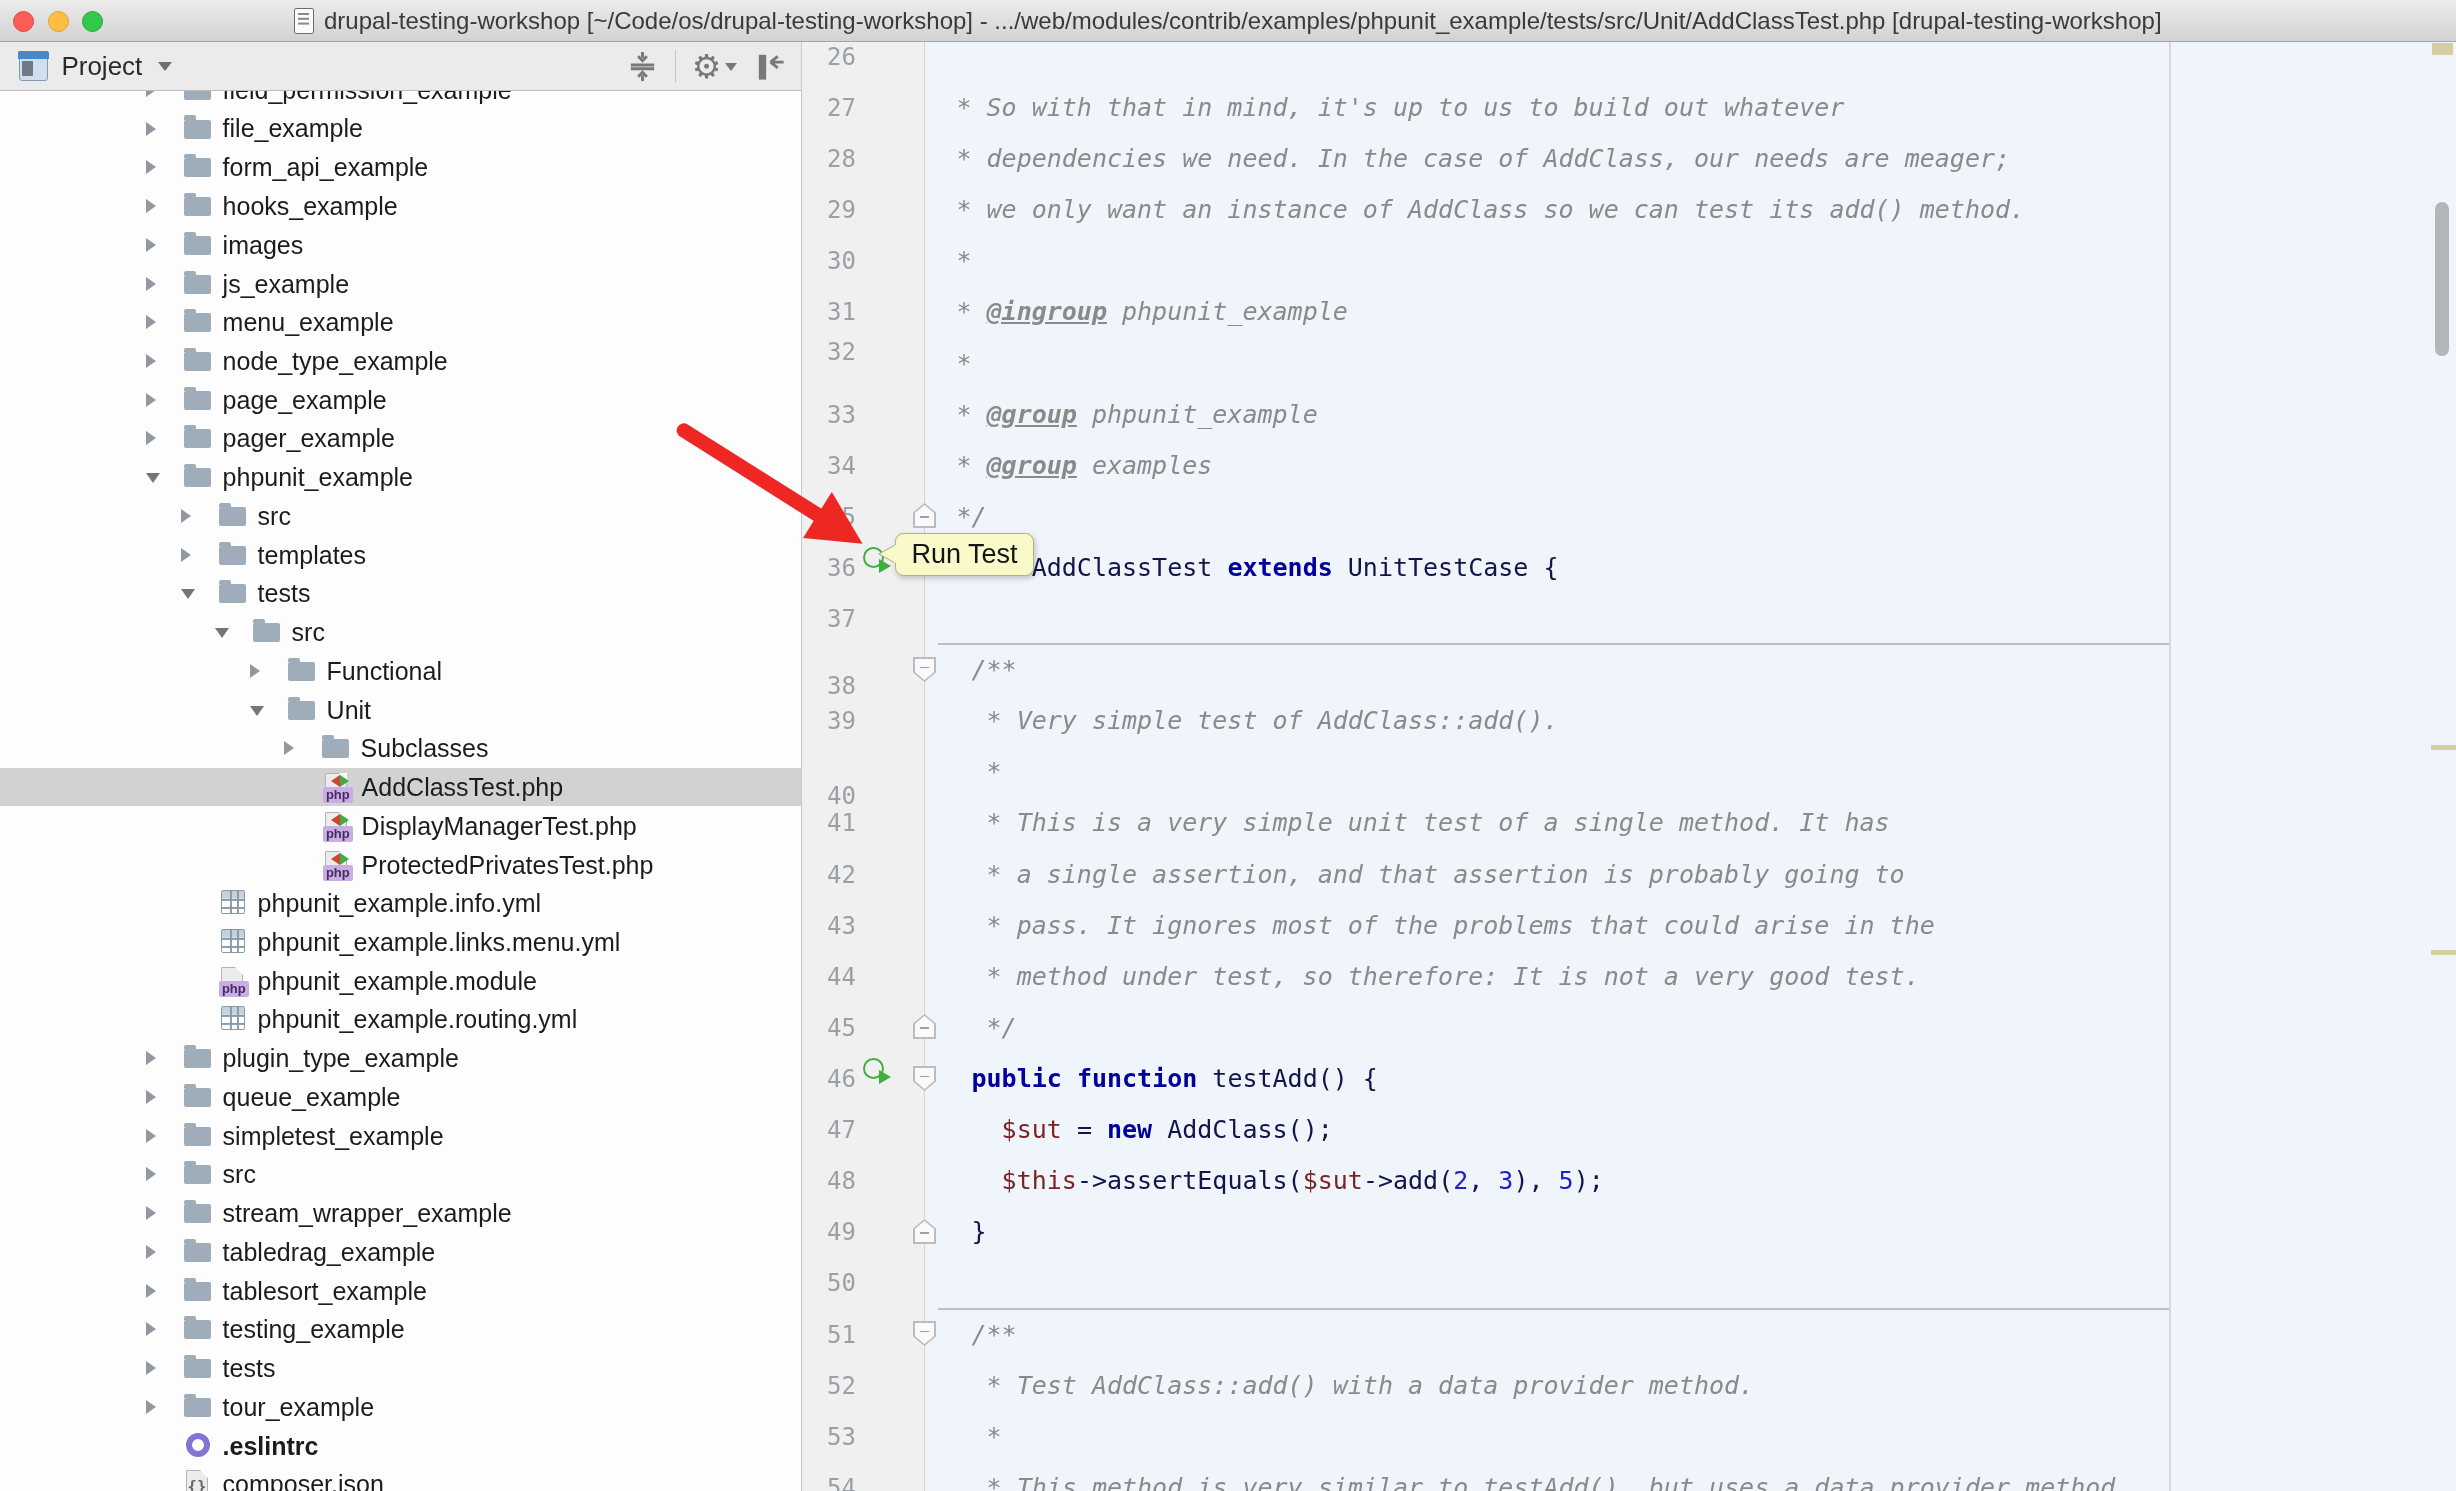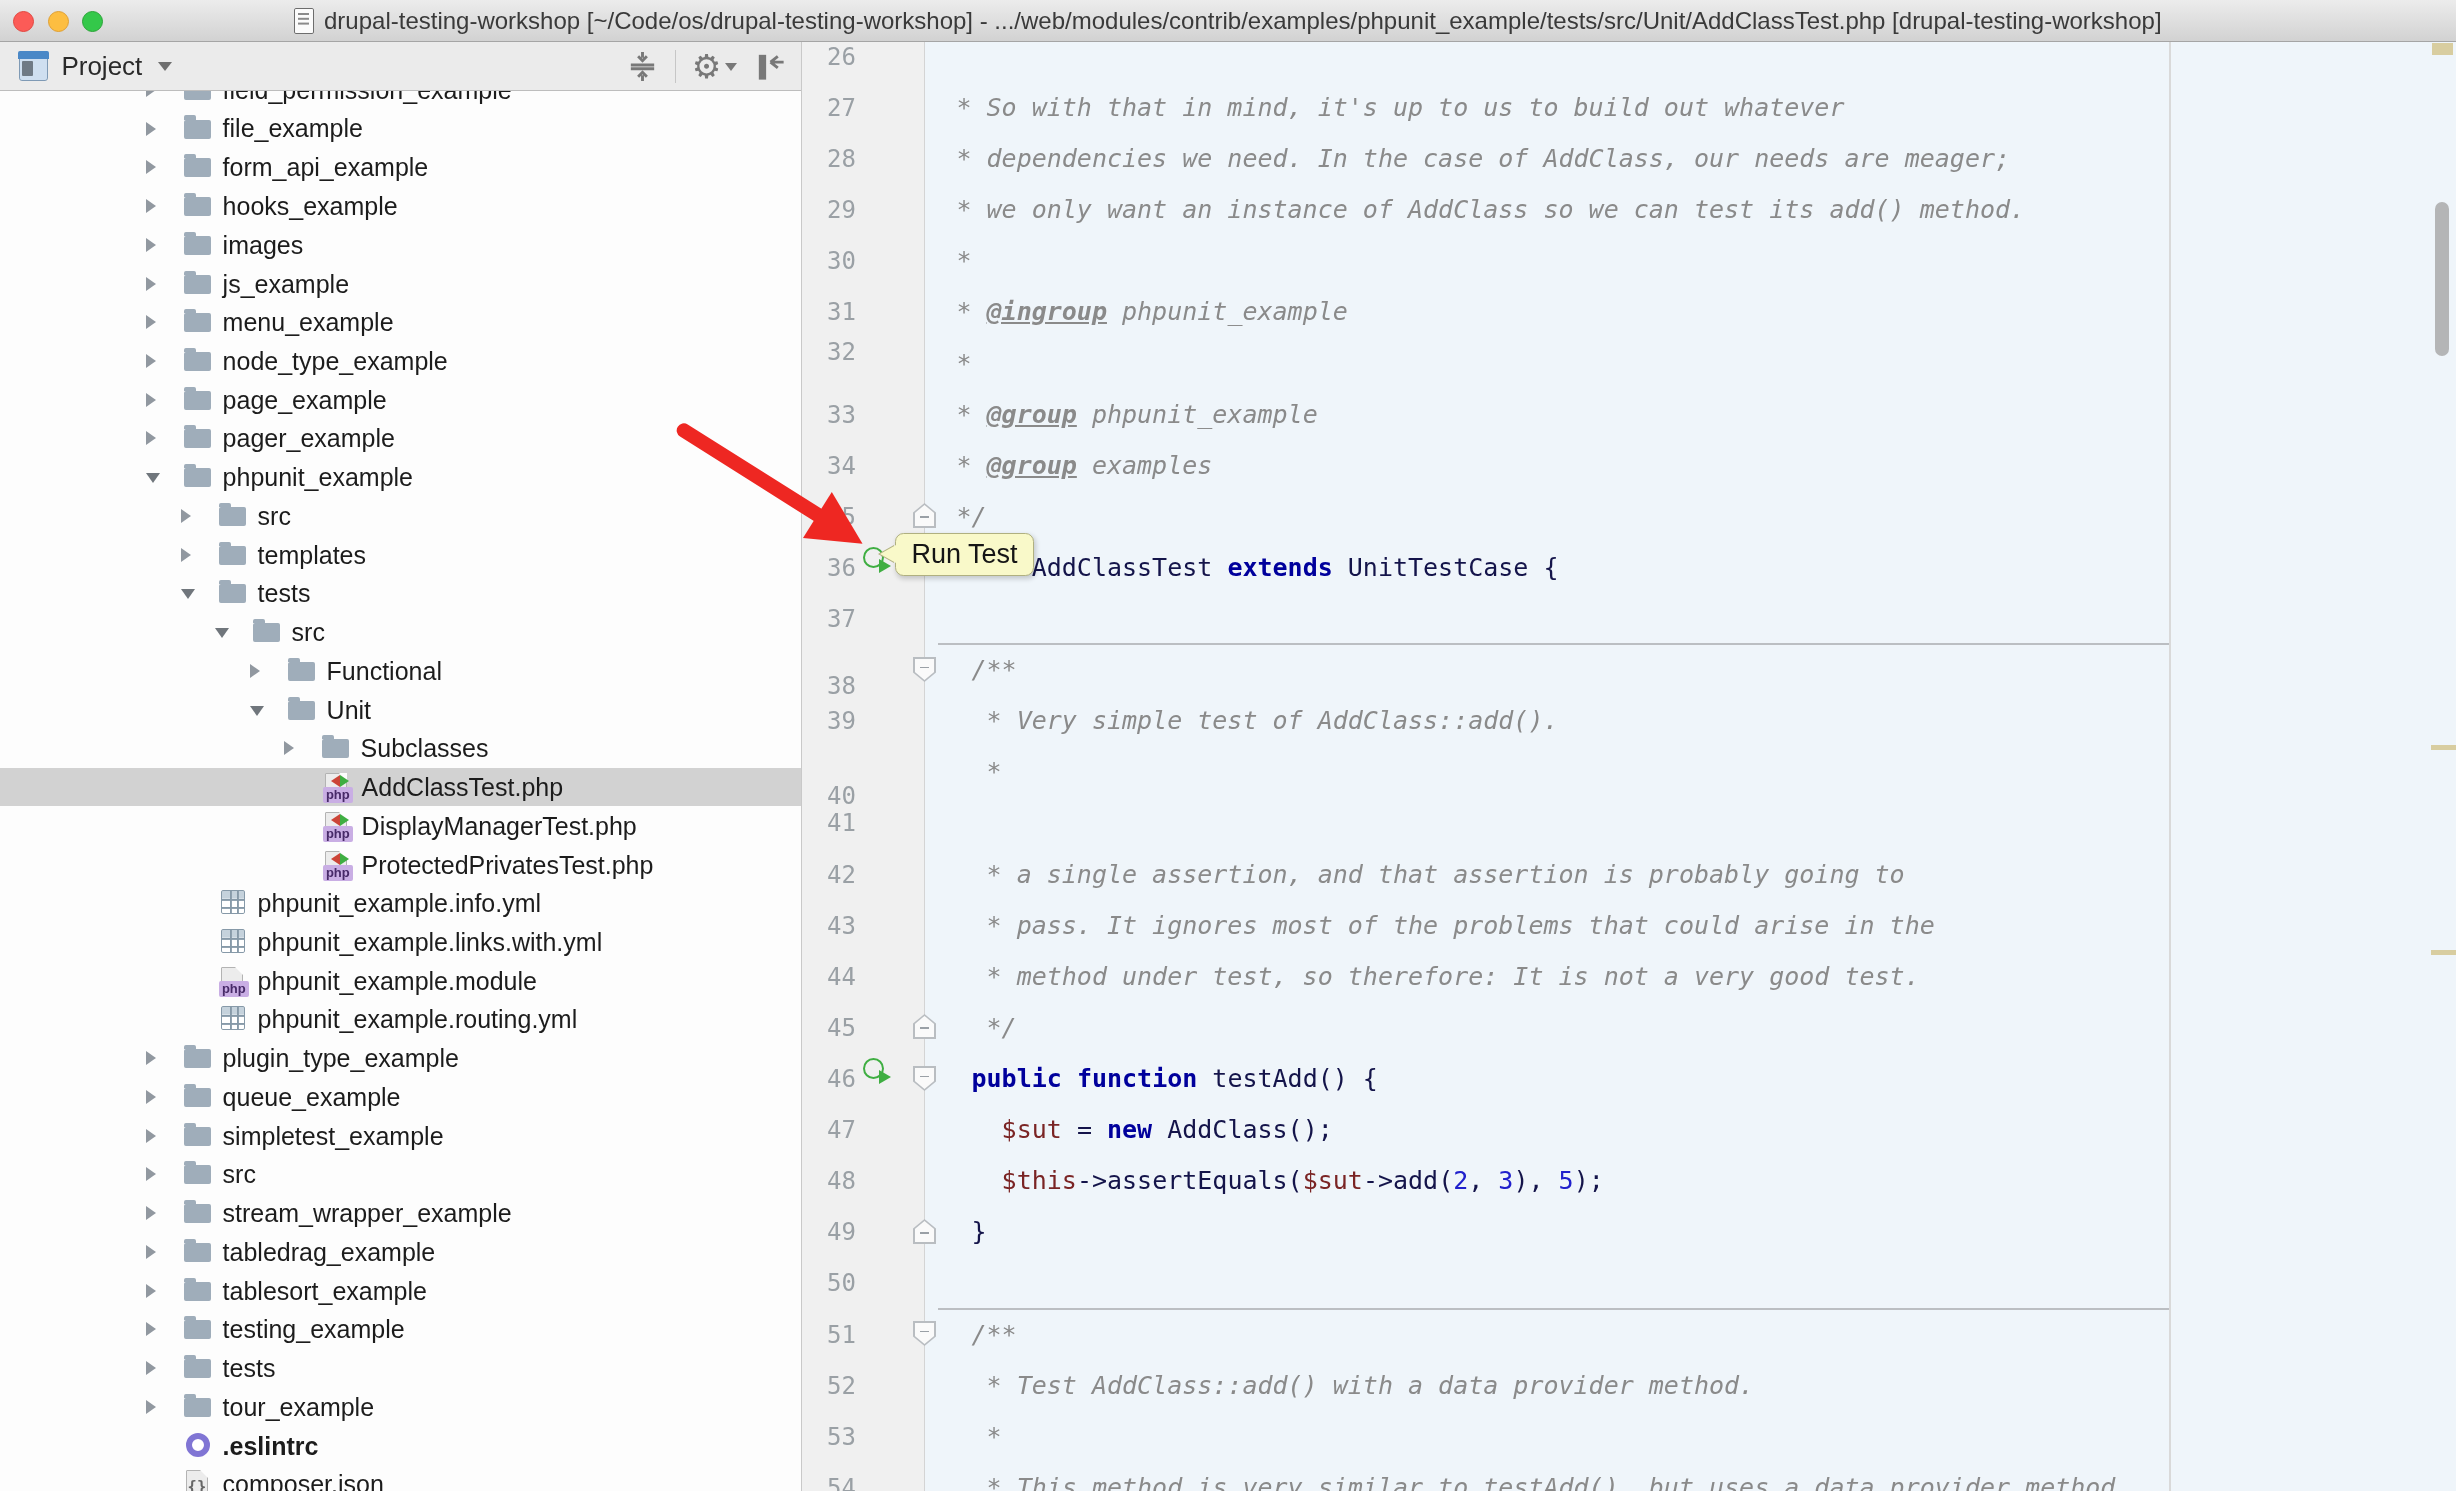--- a/index.html
+++ b/index.html
@@ -371,21 +371,21 @@
           <div class="t-icon">
             <div class="icon-yml"></div>
           </div>
           <div class="tree-label">phpunit_example.info.yml</div>
         </div>
         <div class="tree-row" style="top: 832px;">
           <div style="flex: 0 0 219px;"></div>
           <div class="t-icon">
             <div class="icon-yml"></div>
           </div>
-          <div class="tree-label">phpunit_example.links.with.yml</div>
+          <div class="tree-label">phpunit_example.links.menu.yml</div>
         </div>
         <div class="tree-row" style="top: 871px;">
           <div style="flex: 0 0 219px;"></div>
           <div class="t-icon">
             <div class="icon-page">
               <div class="php-badge">php</div>
             </div>
           </div>
           <div class="tree-label">phpunit_example.module</div>
         </div>
@@ -557,20 +557,21 @@
         <div class="code-line" style="top: 244px;"><span class="s-cmt"> * </span><span class="s-tag">@ingroup</span><span class="s-cmt"> phpunit_example</span></div>
         <div class="code-line" style="top: 296px;"><span class="s-cmt"> *</span></div>
         <div class="code-line" style="top: 347px;"><span class="s-cmt"> * </span><span class="s-tag">@group</span><span class="s-cmt"> phpunit_example</span></div>
         <div class="code-line" style="top: 398px;"><span class="s-cmt"> * </span><span class="s-tag">@group</span><span class="s-cmt"> examples</span></div>
         <div class="code-line" style="top: 449px;"><span class="s-cmt"> */</span></div>
         <div class="code-line" style="top: 500px;"><span class="s-kw">class</span><span class="s-pln"> AddClassTest </span><span class="s-kw">extends</span><span class="s-pln"> UnitTestCase {</span></div>
         <div class="code-line" style="top: 551px;"></div>
         <div class="code-line" style="top: 602px;"><span class="s-cmt">  /**</span></div>
         <div class="code-line" style="top: 653px;"><span class="s-cmt">   * Very simple test of AddClass::add().</span></div>
         <div class="code-line" style="top: 704px;"><span class="s-cmt">   *</span></div>
+        <div class="code-line" style="top: 755px;"><span class="s-cmt">   * This is a very simple unit test of a single method. It has</span></div>
         <div class="code-line" style="top: 807px;"><span class="s-cmt">   * a single assertion, and that assertion is probably going to</span></div>
         <div class="code-line" style="top: 858px;"><span class="s-cmt">   * pass. It ignores most of the problems that could arise in the</span></div>
         <div class="code-line" style="top: 909px;"><span class="s-cmt">   * method under test, so therefore: It is not a very good test.</span></div>
         <div class="code-line" style="top: 960px;"><span class="s-cmt">   */</span></div>
         <div class="code-line" style="top: 1011px;"><span class="s-pln">  </span><span class="s-kw">public</span><span class="s-pln"> </span><span class="s-kw">function</span><span class="s-pln"> testAdd() {</span></div>
         <div class="code-line" style="top: 1062px;"><span class="s-pln">    </span><span class="s-var">$sut</span><span class="s-pln"> = </span><span class="s-kw">new</span><span class="s-pln"> AddClass();</span></div>
         <div class="code-line" style="top: 1113px;"><span class="s-pln">    </span><span class="s-var">$this</span><span class="s-pln">-&gt;assertEquals(</span><span class="s-var">$sut</span><span class="s-pln">-&gt;add(</span><span class="s-num">2</span><span class="s-pln">, </span><span class="s-num">3</span><span class="s-pln">), </span><span class="s-num">5</span><span class="s-pln">);</span></div>
         <div class="code-line" style="top: 1164px;"><span class="s-pln">  }</span></div>
         <div class="code-line" style="top: 1215px;"></div>
         <div class="code-line" style="top: 1267px;"><span class="s-cmt">  /**</span></div>

